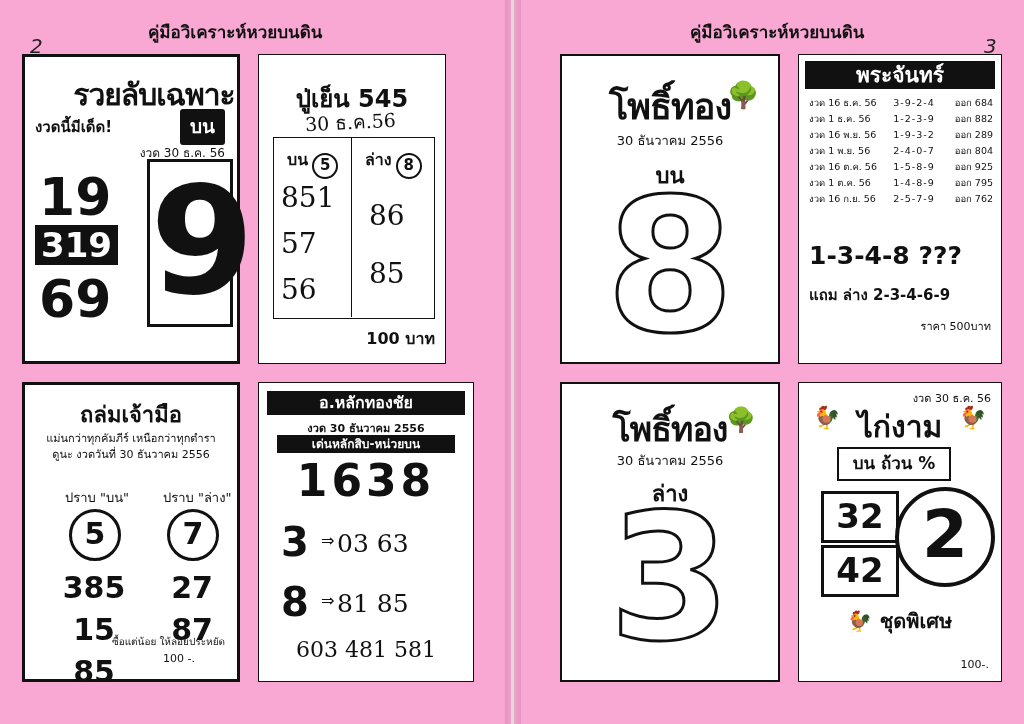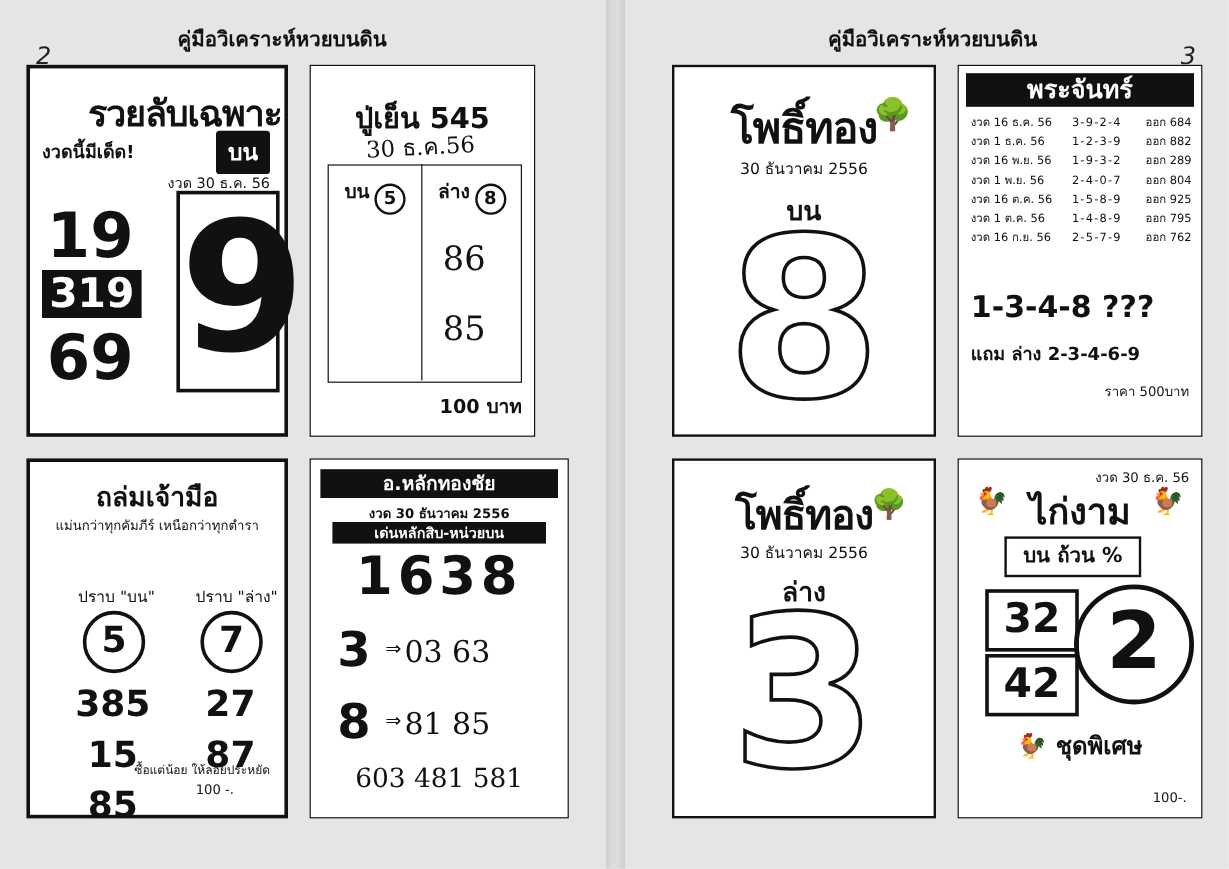--- a/index.html
+++ b/index.html
@@ -4,21 +4,21 @@
 <style>
   html,body{margin:0;padding:0;}
   body{
     width:1024px;height:724px;
     background:#fdfdfb;
     font-family:"DejaVu Sans", sans-serif;
     color:#111;
     overflow:hidden;
     position:relative;
   }
-  .page{position:absolute;inset:0;background:#e5e5e5;}
+  .page{position:absolute;inset:0;background:#f9a8d4;}
   .spine{position:absolute;left:511px;top:0;width:3px;height:724px;background:#dcdcd8;}
   .edge-shadow{position:absolute;left:505px;top:0;width:16px;height:724px;
     background:linear-gradient(to right, rgba(0,0,0,0.10), rgba(0,0,0,0.02), rgba(0,0,0,0.10));}
   .header{position:absolute;top:18px;font-family:"DejaVu Sans", sans-serif;font-size:17px;font-weight:bold;}
   .hdr-left{left:148px;}
   .hdr-right{left:690px;}
   .pagenum{position:absolute;font-size:20px;font-style:italic;color:#222;}
   .pn-left{left:30px;top:34px;}
   .pn-right{left:984px;top:34px;}
 
@@ -152,30 +152,36 @@
     <div class="title c">ปู่เย็น 545</div>
     <div class="hand">30 ธ.ค.56</div>
     <div class="inner"></div>
     <div class="vline"></div>
     <div class="lbl-bon">
       <span>บน</span><span class="circnum">5</span>
     </div>
     <div class="lbl-lang">
       <span>ล่าง</span><span class="circnum">8</span>
     </div>
+    <div class="col-l">
+      <div>851</div>
+      <div>57</div>
+      <div>56</div>
+    </div>
     <div class="col-r">
       <div>86</div>
       <div>85</div>
     </div>
     <div class="price">100 บาท</div>
   </div>
 
   <div class="box" id="box3">
     <div class="title c">ถล่มเจ้ามือ</div>
     <div class="l2 c">แม่นกว่าทุกคัมภีร์ เหนือกว่าทุกตำรา</div>
+    <div class="l3 c">ดูนะ งวดวันที่ 30 ธันวาคม 2556</div>
     <div class="hdr1">ปราบ "บน"</div>
     <div class="hdr2">ปราบ "ล่าง"</div>
     <div class="circ c1">5</div>
     <div class="circ c2">7</div>
     <div class="colA">
       <div>385</div>
       <div>15</div>
       <div>85</div>
     </div>
     <div class="colB">

